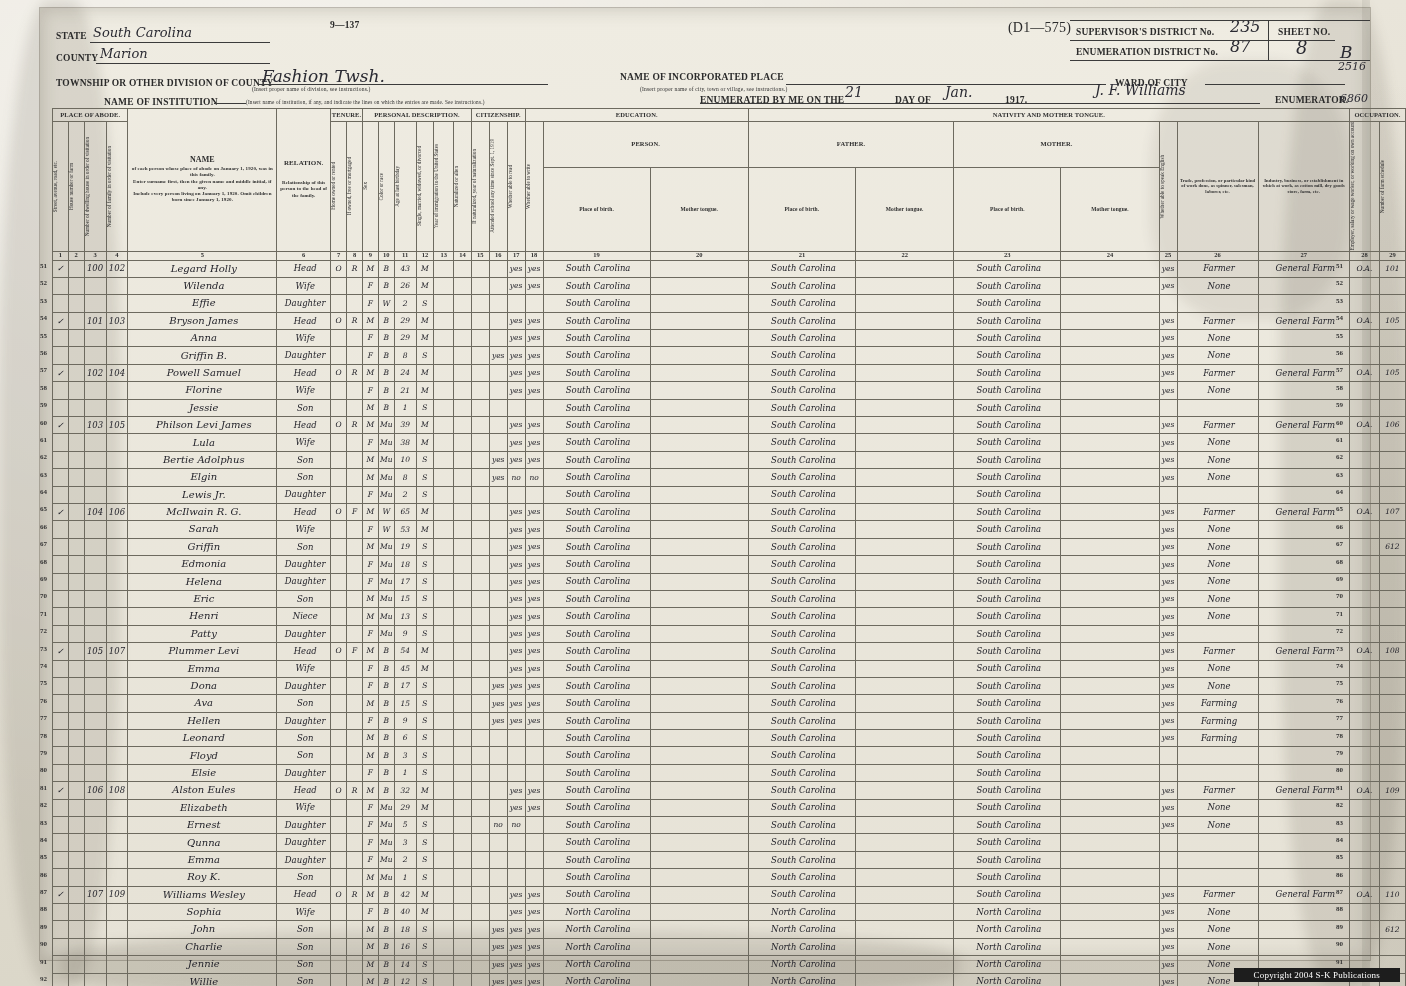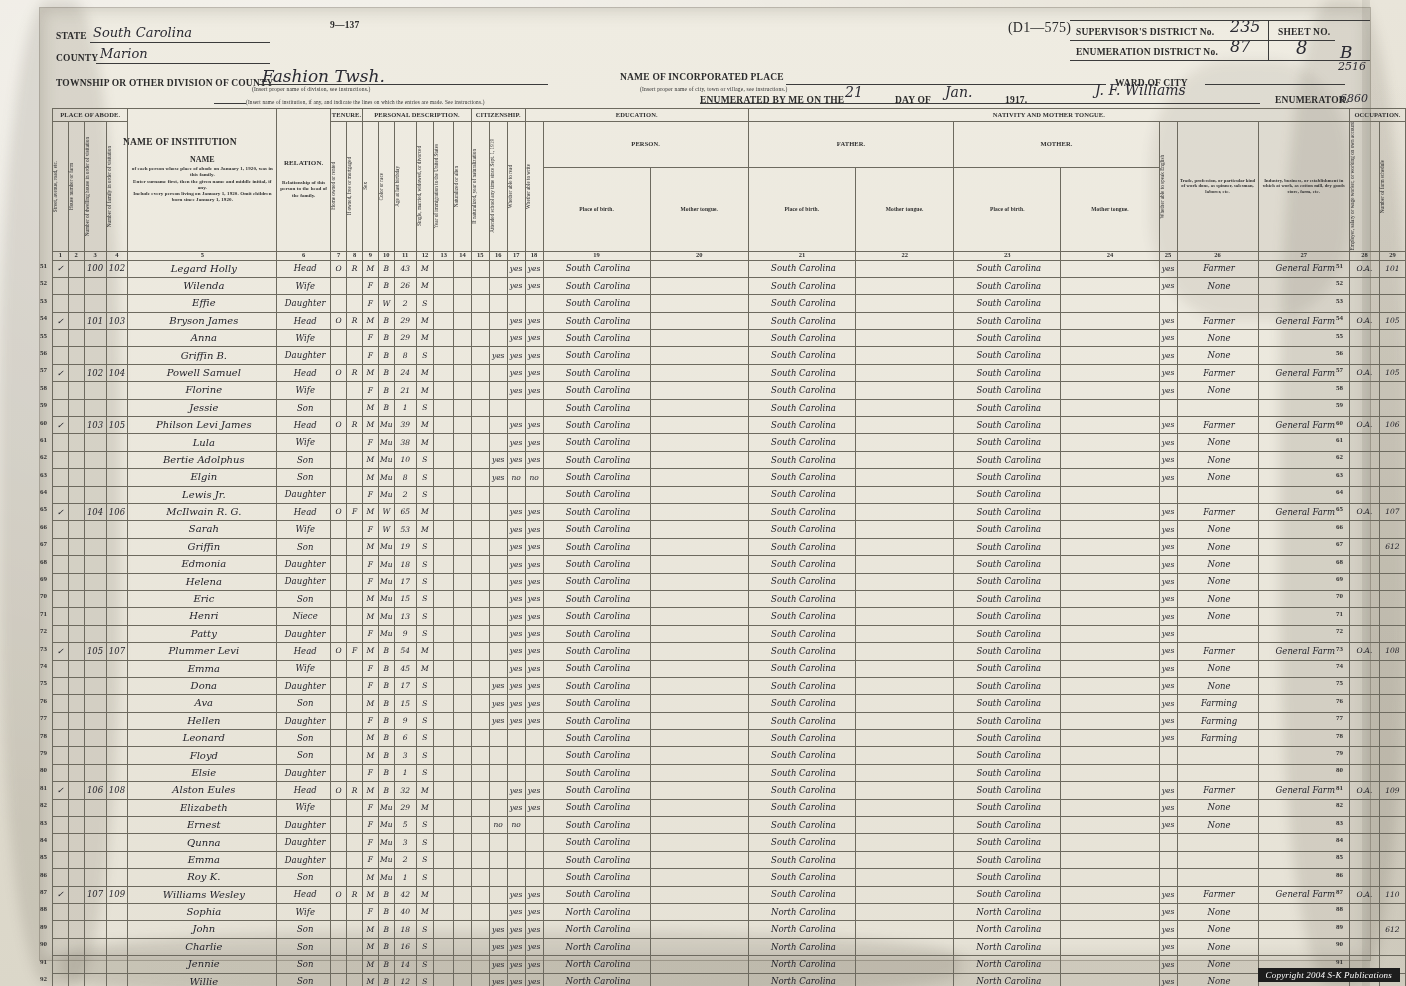--- a/index.html
+++ b/index.html
@@ -29,21 +29,21 @@
         font-size:5.2px;font-weight:normal;line-height:1.05;letter-spacing:0;}
   .numrow td{height:8px;font-size:6px;font-weight:bold;}
   .datarow td{height:16.4px;}
   .hand{font-family:"DejaVu Serif", serif;font-style:italic;font-size:10px;color:#23232b;
         white-space:nowrap;}
   .hand.sm{font-size:8.5px;}
   .hand.xs{font-size:7.5px;}
   .lnum{font-size:7px;font-weight:bold;color:#333;}
   .left{text-align:left;padding-left:3px;}
   .copyright{position:absolute;right:6px;bottom:4px;background:#1d1d1d;color:#fff;
-        font-size:9px;padding:2px 8px;font-family:"Liberation Serif",serif;letter-spacing:.2px;font-style:italic;}
+        font-size:9px;padding:2px 20px;font-family:"Liberation Serif",serif;letter-spacing:.2px;}
   .vbar{position:absolute;background:rgba(60,55,45,.25);}
   .smudge{position:absolute;background:rgba(70,62,50,.13);filter:blur(6px);border-radius:40%;}
 </style>
 </head>
 <body>
 
 <div id="page">
 
   <div id="sheet"></div>
 
@@ -69,21 +69,21 @@
   <div style="position:absolute;left:258px;top:84px;width:290px;border-bottom:1px solid #3b3b3b;"></div>
   <div class="hdrline" style="left:252px;top:86px;font-size:5.5px;">(Insert proper name of division, see instructions.)</div>
 
   <div class="hdrline bold" style="left:620px;top:72px;">NAME OF INCORPORATED PLACE</div>
   <div style="position:absolute;left:786px;top:84px;width:320px;border-bottom:1px solid #3b3b3b;"></div>
   <div class="hdrline" style="left:640px;top:86px;font-size:5.5px;">(Insert proper name of city, town or village, see instructions.)</div>
 
   <div class="hdrline bold" style="left:1115px;top:78px;">WARD OF CITY</div>
   <div style="position:absolute;left:1205px;top:84px;width:140px;border-bottom:1px solid #3b3b3b;"></div>
 
-  <div class="hdrline bold" style="left:123px;top:97px;margin-top:40px;">NAME OF INSTITUTION</div>
+  <div class="hdrline bold" style="left:104px;top:97px;">NAME OF INSTITUTION</div>
   <div style="position:absolute;left:214px;top:103px;width:32px;border-bottom:1px solid #3b3b3b;"></div>
   <div class="hdrline" style="left:246px;top:99px;font-size:5.2px;">(Insert name of institution, if any, and indicate the lines on which the entries are made. See instructions.)</div>
 
   <div class="hdrline bold" style="left:700px;top:95px;">ENUMERATED BY ME ON THE</div>
   <div class="script" style="position:absolute;left:845px;top:84px;font-size:14px;">21</div>
   <div class="hdrline bold" style="left:895px;top:95px;">DAY OF</div>
   <div class="script" style="position:absolute;left:945px;top:84px;font-size:14px;">Jan.</div>
   <div class="hdrline bold" style="left:1005px;top:95px;">1917.</div>
   <div class="script" style="position:absolute;left:1095px;top:82px;font-size:14px;">J. F. Williams</div>
   <div class="hdrline bold" style="left:1275px;top:95px;">ENUMERATOR.</div>

